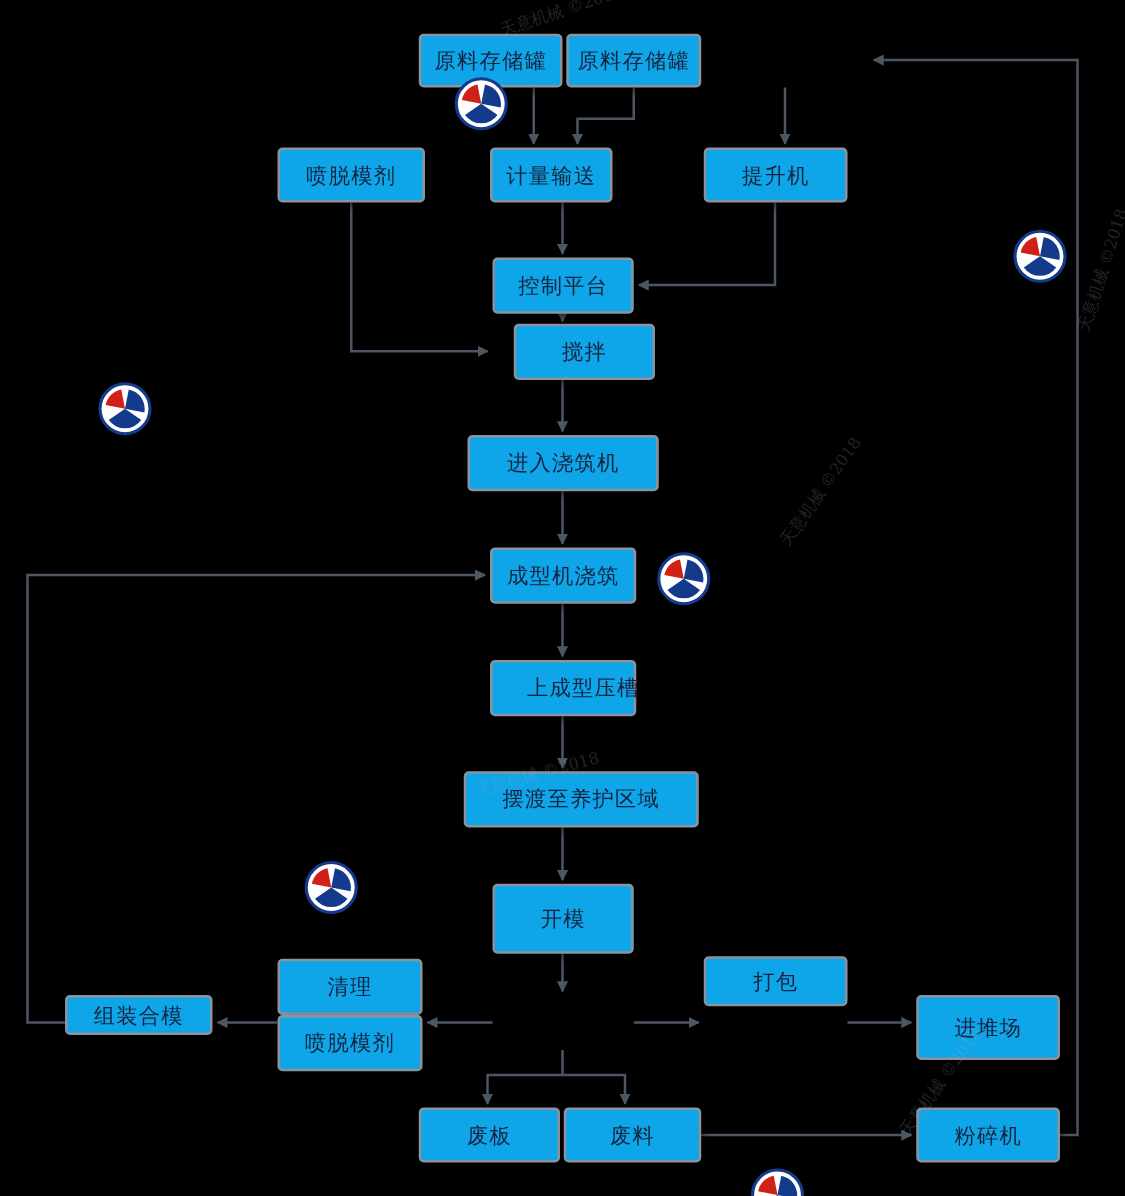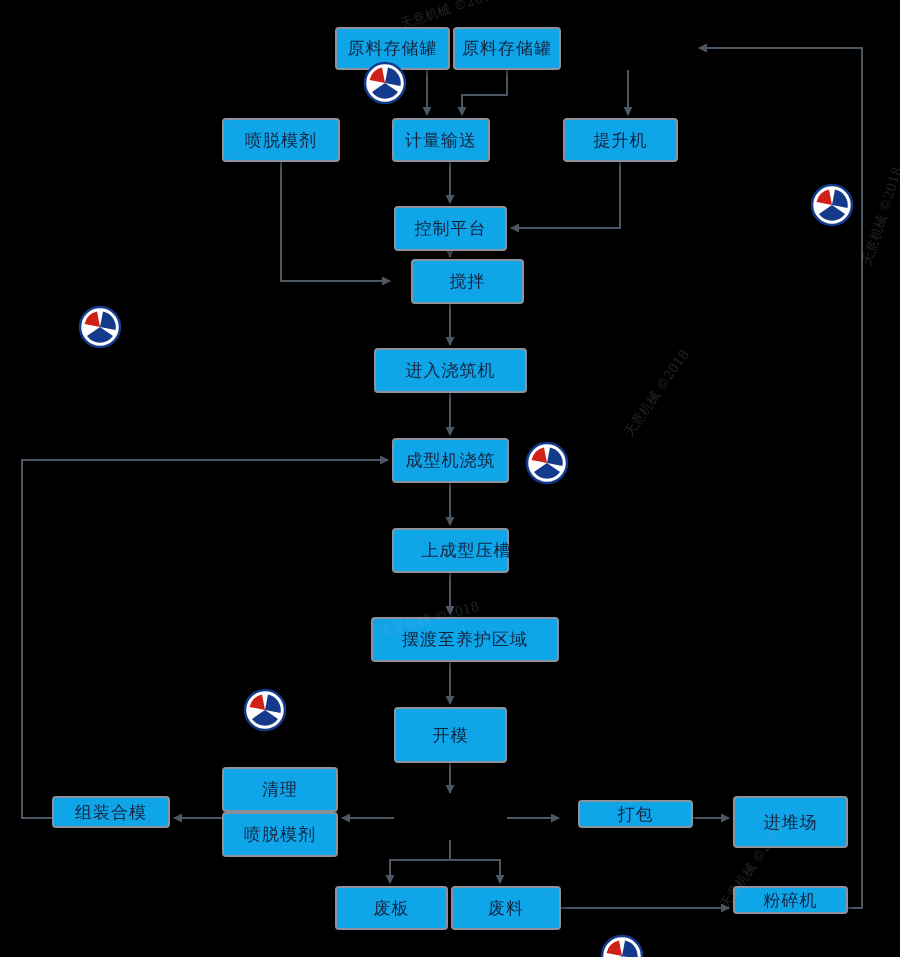--- a/index.html
+++ b/index.html
@@ -127,34 +127,34 @@
 
   <div class="node" style="left:52px;top:796px;width:118px;height:32px;">
     <span>组装合模</span>
   </div>
   <div class="node" style="left:222px;top:767px;width:116px;height:45px;">
     <span>清理</span>
   </div>
   <div class="node" style="left:222px;top:812px;width:116px;height:45px;">
     <span>喷脱模剂</span>
   </div>
-  <div class="node" style="left:563px;top:800px;width:115px;height:28px;margin-left:15px;">
+  <div class="node" style="left:563px;top:765px;width:115px;height:40px;">
     <span>打包</span>
   </div>
   <div class="node" style="left:733px;top:796px;width:115px;height:52px;">
     <span>进堆场</span>
   </div>
 
   <div class="node" style="left:335px;top:886px;width:113px;height:44px;">
     <span>废板</span>
   </div>
   <div class="node" style="left:451px;top:886px;width:110px;height:44px;">
     <span>废料</span>
   </div>
-  <div class="node" style="left:733px;top:886px;width:115px;height:28px;">
+  <div class="node" style="left:733px;top:886px;width:115px;height:44px;">
     <span>粉碎机</span>
   </div>
 
   <svg class="logo" style="left:361px;top:59px;" viewBox="-24 -24 48 48">
       <use href="#tylogo"></use>
     </svg>
   <svg class="logo" style="left:808px;top:181px;" viewBox="-24 -24 48 48">
       <use href="#tylogo"></use>
     </svg>
   <svg class="logo" style="left:76px;top:303px;" viewBox="-24 -24 48 48">

